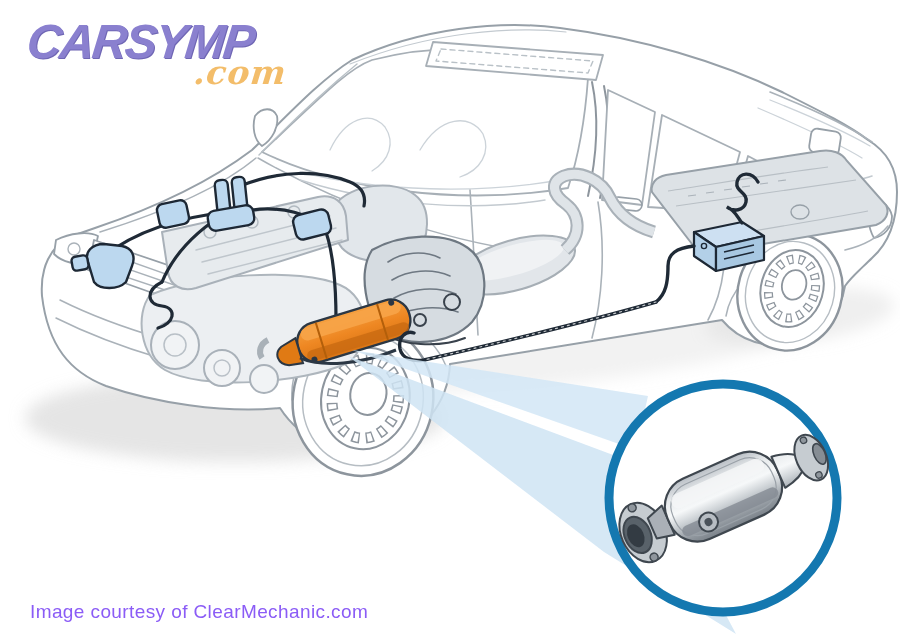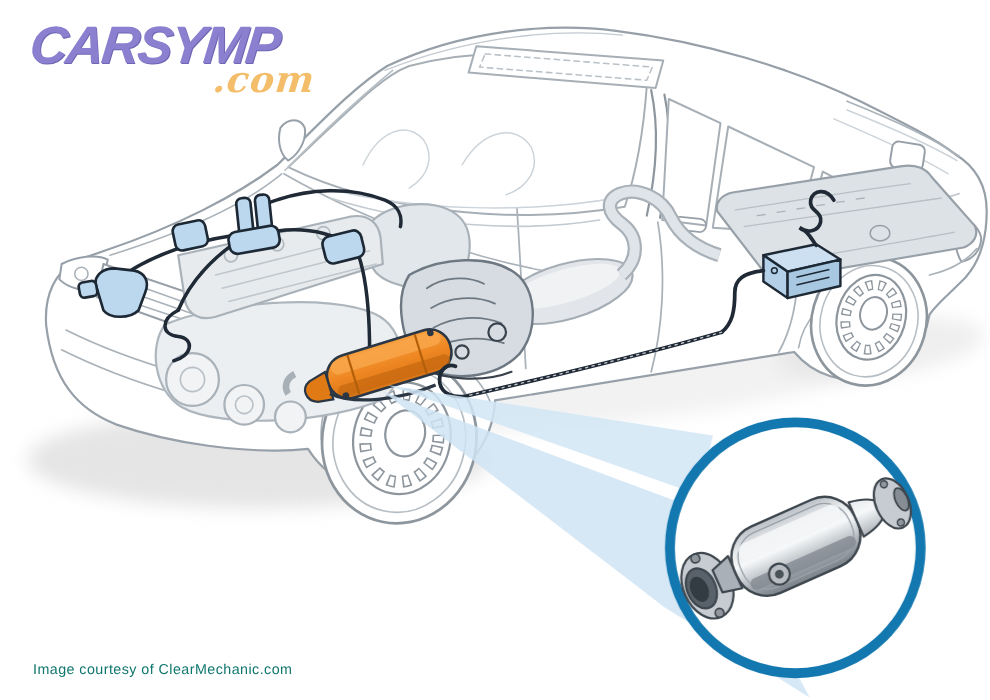--- a/index.html
+++ b/index.html
@@ -4,21 +4,21 @@
 <style>
   html,body{margin:0;padding:0;background:#fff;}
   #stage{position:relative;width:900px;height:636px;background:#ffffff;overflow:hidden;
          font-family:"Liberation Sans",sans-serif;}
   #art{position:absolute;left:0;top:0;}
   .logo{position:absolute;left:26px;top:18px;transform:skewX(-6deg);line-height:1;}
   .logo .brand{display:block;font-family:"Liberation Sans",sans-serif;font-style:italic;font-weight:900;
         font-size:48px;letter-spacing:-2px;color:#8a80cf;text-shadow:1px 1px 0 #6f66b4;}
   .logo .tld{display:block;font-family:"DejaVu Serif",serif;font-style:italic;font-weight:700;
         font-size:33px;color:#f3bd6a;margin:-10px 0 0 170px;letter-spacing:1px;}
-  .caption{position:absolute;left:30px;top:601px;font-size:13px;color:#0f766e;letter-spacing:.4px;}
+  .caption{position:absolute;left:30px;top:601px;font-size:19px;color:#8b5cf6;letter-spacing:.4px;}
 </style>
 </head>
 <body>
 
 <div id="stage">
 
 <svg id="art" width="900" height="636" viewBox="0 0 900 636">
   <defs>
     <filter id="soft" x="-40%" y="-40%" width="180%" height="180%">
           <feGaussianBlur stdDeviation="8"></feGaussianBlur>

